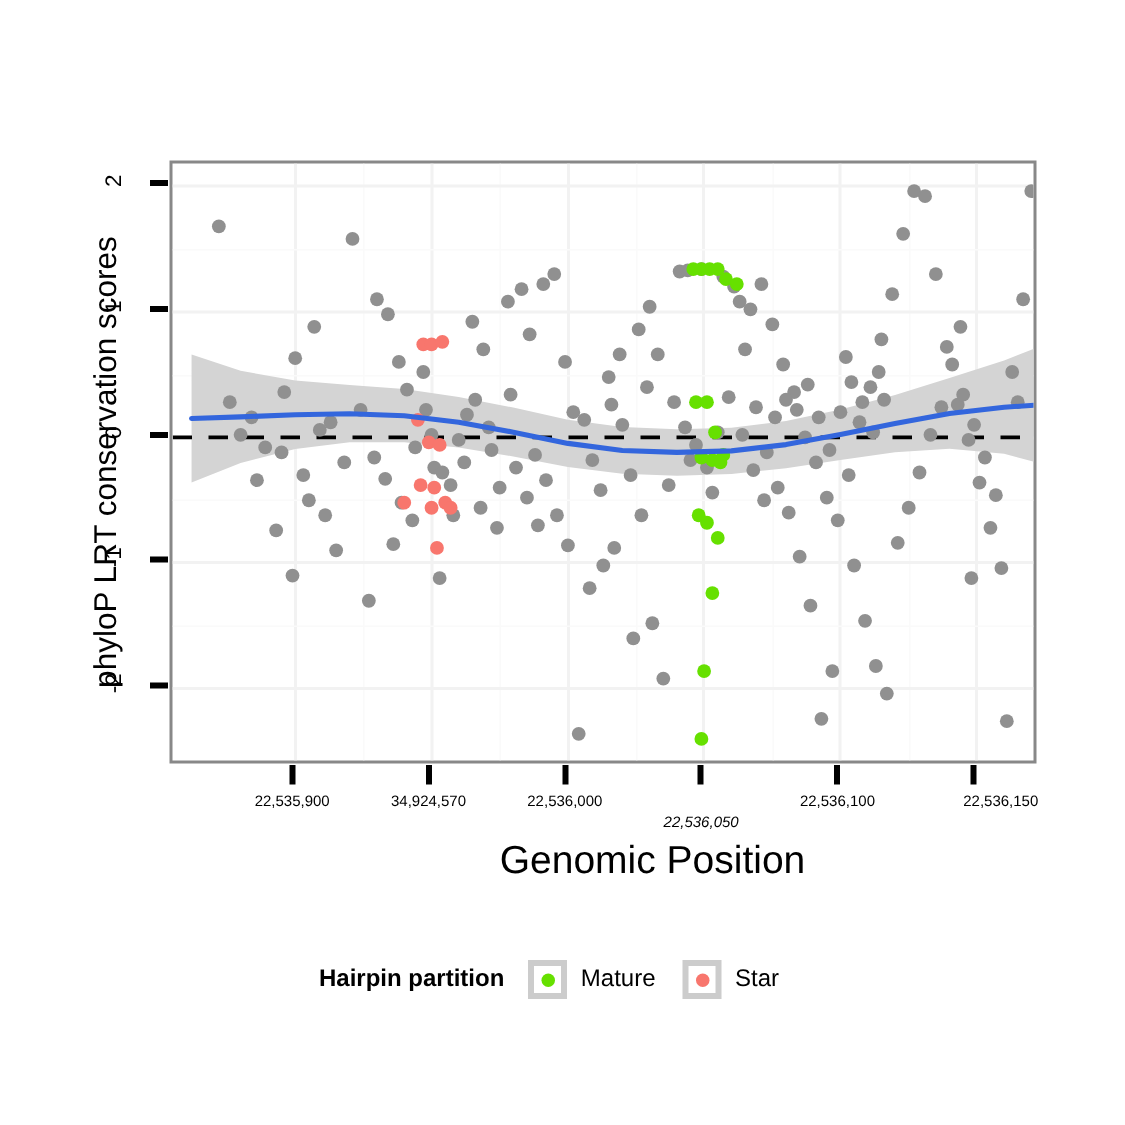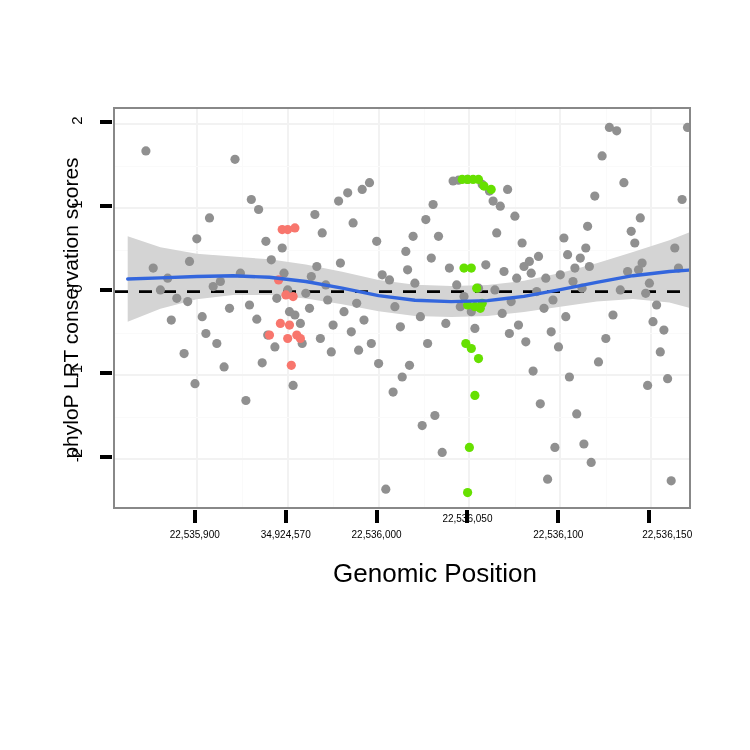--- a/index.html
+++ b/index.html
@@ -398,24 +398,41 @@
       <div class="ytick-label" style="left: 61px; top: 112.075px; width: 30px; text-align: center; transform: rotate(-90deg);">2</div>
     </div>
   <div id="x-axis-container">
       <div class="xtick-mark" style="left: 192.792px; top: 510px;"></div>
       <div class="xtick-label" style="left: 134.792px; top: 529px; width: 120px;">22,535,900</div>
       <div class="xtick-mark" style="left: 283.673px; top: 510px;"></div>
       <div class="xtick-label" style="left: 225.673px; top: 529px; width: 120px;">34,924,570</div>
       <div class="xtick-mark" style="left: 374.553px; top: 510px;"></div>
       <div class="xtick-label" style="left: 316.553px; top: 529px; width: 120px;">22,536,000</div>
       <div class="xtick-mark" style="left: 465.434px; top: 510px;"></div>
-      <div class="xtick-label" style="left: 407.434px; top: 513px; width: 120px;">22,536,050</div>
+      <div class="xtick-label" style="left: 407.434px; top: 543px; width: 120px; font-style: italic;">22,536,050</div>
       <div class="xtick-mark" style="left: 556.314px; top: 510px;"></div>
       <div class="xtick-label" style="left: 498.314px; top: 529px; width: 120px;">22,536,100</div>
       <div class="xtick-mark" style="left: 647.195px; top: 510px;"></div>
       <div class="xtick-label" style="left: 589.195px; top: 529px; width: 120px; padding-left: 18px;">22,536,150</div>
     </div>
 
   <div id="y-axis-title">phyloP LRT conservation scores</div>
   <div id="x-axis-title">Genomic Position</div>
 
+  <div id="legend">
+    <span id="legend-title">Hairpin partition</span>
+    <span id="legend-entries" style="display: flex; align-items: center;">
+        <span class="legend-entry">
+          <span class="legend-key">
+            <span class="legend-dot" style="background: rgb(102, 224, 0);"></span>
+          </span>
+          <span class="legend-label">Mature</span>
+        </span>
+        <span class="legend-entry">
+          <span class="legend-key">
+            <span class="legend-dot" style="background: rgb(248, 118, 109);"></span>
+          </span>
+          <span class="legend-label">Star</span>
+        </span>
+      </span>
+  </div>
 
 </div>
 
 </body></html>

